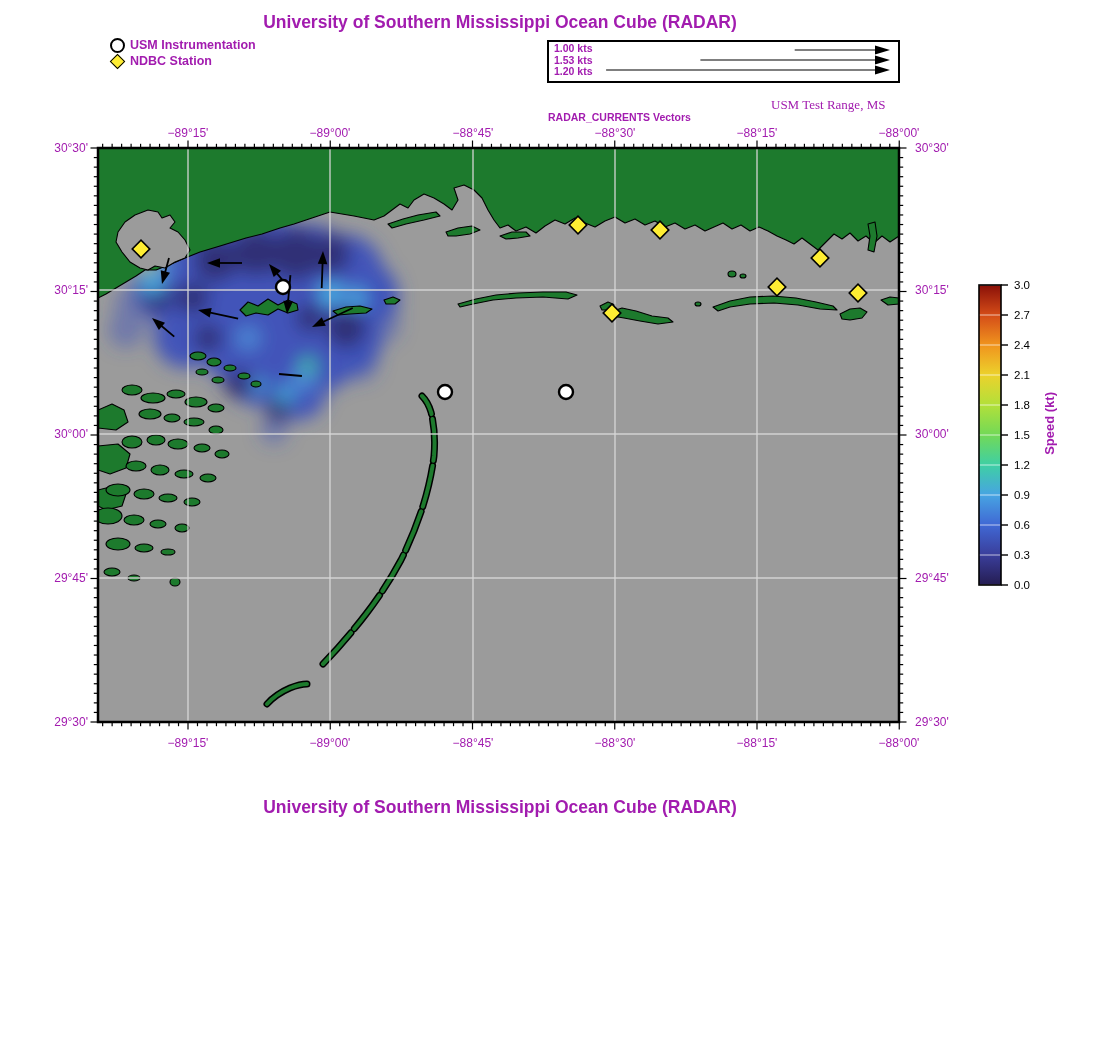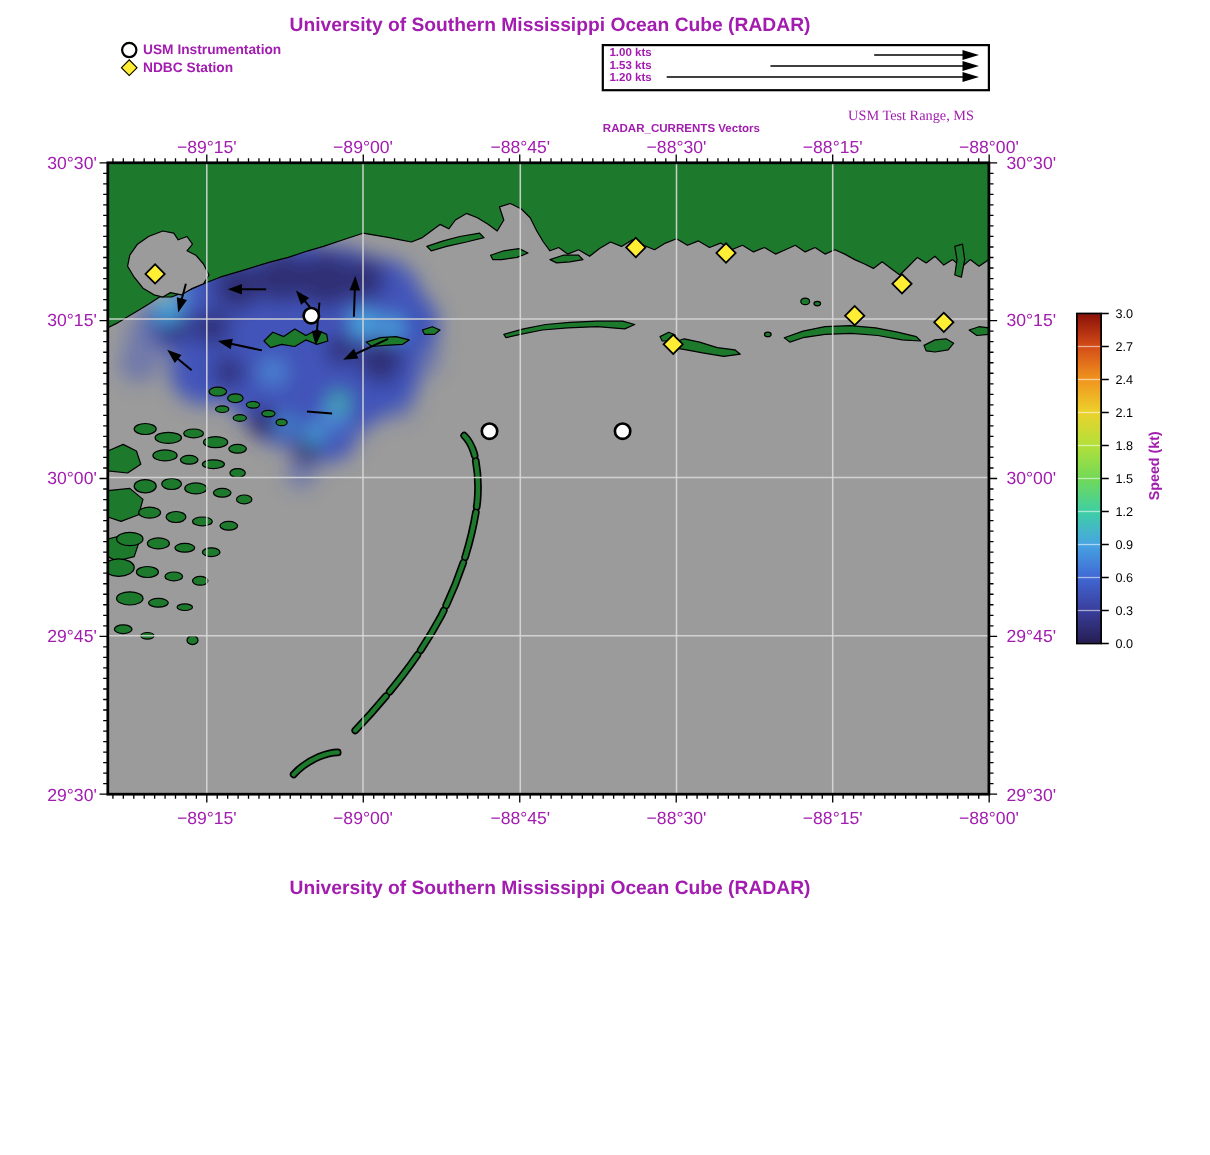--- a/index.html
+++ b/index.html
@@ -15,21 +15,21 @@
   .legend-row{display:flex;align-items:center;height:16px;}
   .lg-circle{width:11px;height:11px;border:2.2px solid #000;border-radius:50%;background:#fff;
              margin-right:5px;flex:0 0 auto;}
   .lg-diamond{width:9px;height:9px;border:1.8px solid #000;background:#ffee33;transform:rotate(45deg);
               margin:0 7px 0 2px;flex:0 0 auto;}
   .legend-label{font-size:12.5px;font-weight:bold;white-space:nowrap;}
   .scale-box{left:547px;top:40px;width:349px;height:39px;border:2.5px solid #000;background:#fff;}
   .scale-rows{position:absolute;left:5px;top:1px;text-align:right;}
   .scale-row{font-size:10.5px;font-weight:bold;line-height:11.5px;white-space:nowrap;}
   .scale-caption{left:548px;top:83px;font-size:10.5px;font-weight:bold;margin-top:28px;}
-  .axis-label{position:absolute;font-size:16px;white-space:nowrap;}
+  .axis-label{position:absolute;font-size:12px;white-space:nowrap;}
   .lon-label{width:70px;text-align:center;}
   .lat-label-l{width:56px;text-align:right;}
   .lat-label-r{text-align:left;}
   .speed-label{left:1042px;top:392px;font-size:13px;font-weight:bold;
                writing-mode:vertical-rl;transform:rotate(180deg);}
 </style>
 </head>
 <body>
 
 <div id="page">

